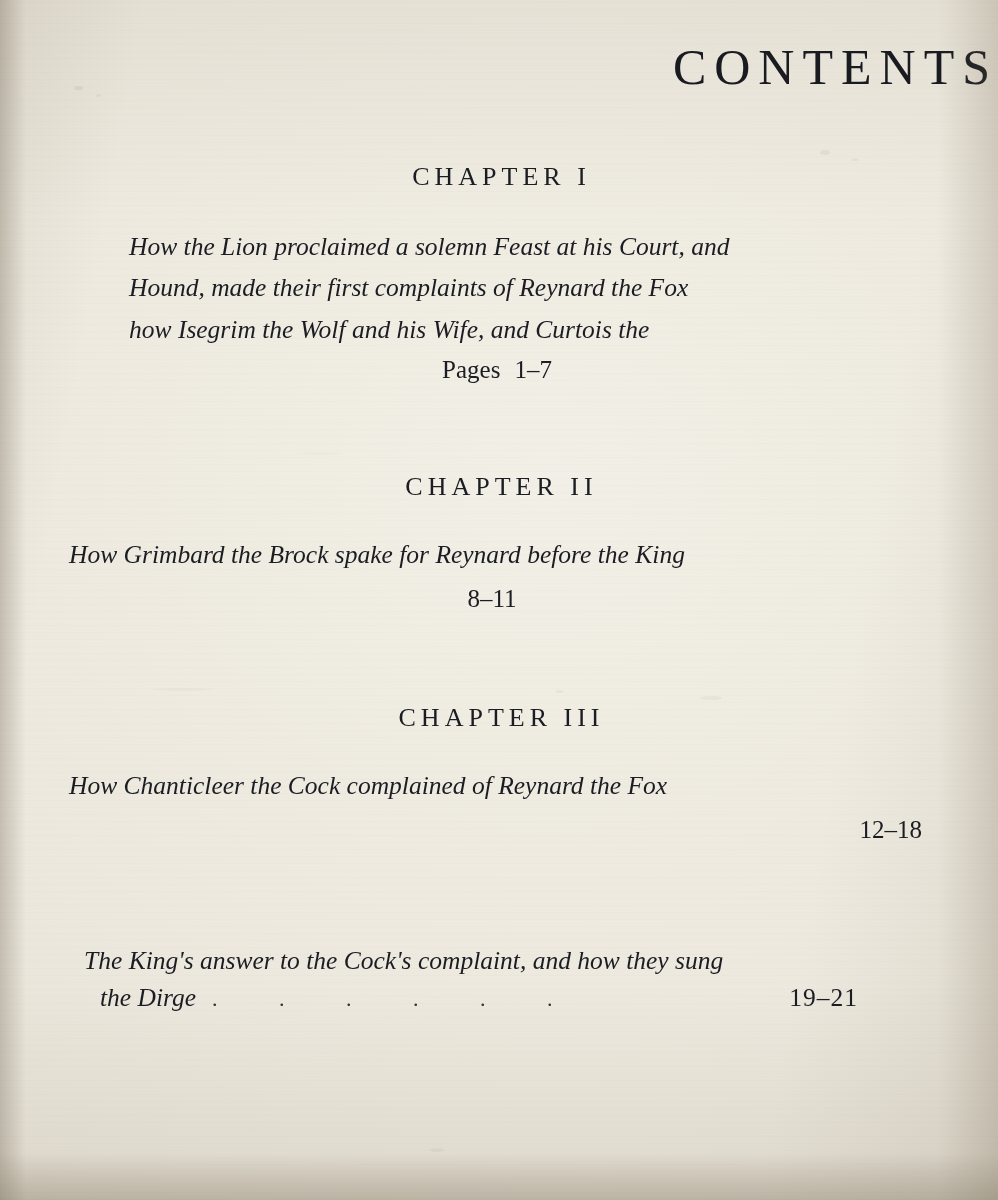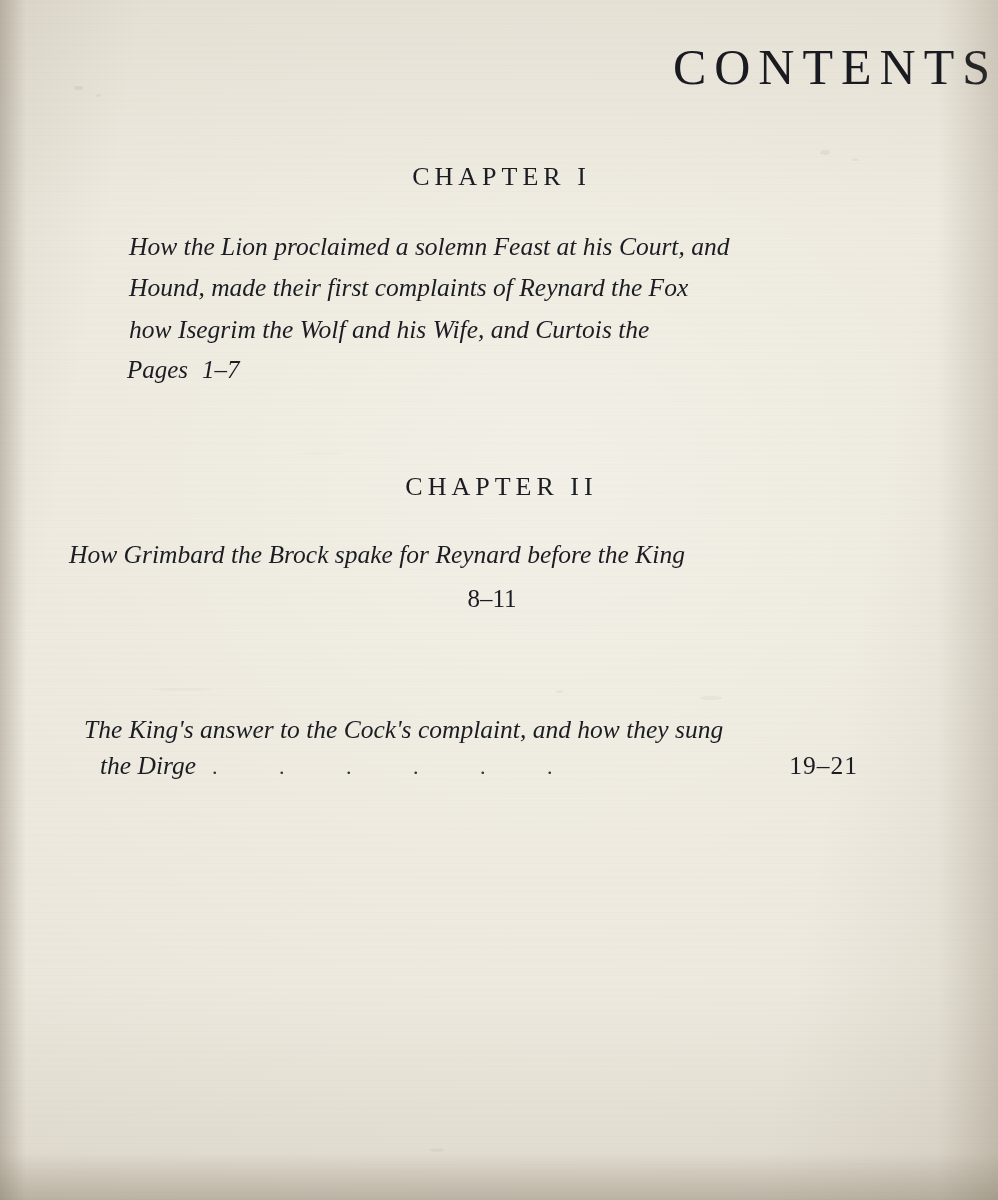--- a/index.html
+++ b/index.html
@@ -86,23 +86,22 @@
   }
 
   
   #ch1 { margin-top: 66px; }
   #ch1 .chapter-desc {
     width: 740px;
   }
   #ch1 .pages-row {
     width: 740px;
     margin: 6px auto 0 auto;
-    text-align: left;
+    text-align: center;
     padding-right: 4px;
-    font-style: italic;
   }
 
   
   #ch2 { margin-top: 88px; }
   #ch2 .chapter-desc { width: 860px; }
   #ch2 .pages-row {
     width: 860px;
     margin: 10px auto 0 auto;
     text-align: center;
     padding-right: 14px;
@@ -220,20 +219,29 @@
     <section class="chapter" id="ch2">
       <div class="chapter-heading">CHAPTER II</div>
       <div class="chapter-desc" style="margin-top:32px;">
         <div>How Grimbard the Brock spake for Reynard before the King</div>
       </div>
       <div class="pages-row">
         <span class="pages num">8–11</span>
       </div>
     </section>
 
+    <section class="chapter" id="ch3">
+      <div class="chapter-heading">CHAPTER III</div>
+      <div class="chapter-desc" style="margin-top:32px;">
+        <div>How Chanticleer the Cock complained of Reynard the Fox</div>
+      </div>
+      <div class="pages-row">
+        <span class="pages num">12–18</span>
+      </div>
+    </section>
 
     <section class="chapter" id="ch4">
       <div class="chapter-desc" style="margin-top:28px;">
         <div>The King's answer to the Cock's complaint, and how they sung</div>
       </div>
       <div class="ch4-last">
         <span class="lead">the Dirge</span>
         <span class="dots">.   .   .   .   .   .</span>
         <span class="ch4-num">19–21</span>
       </div>

